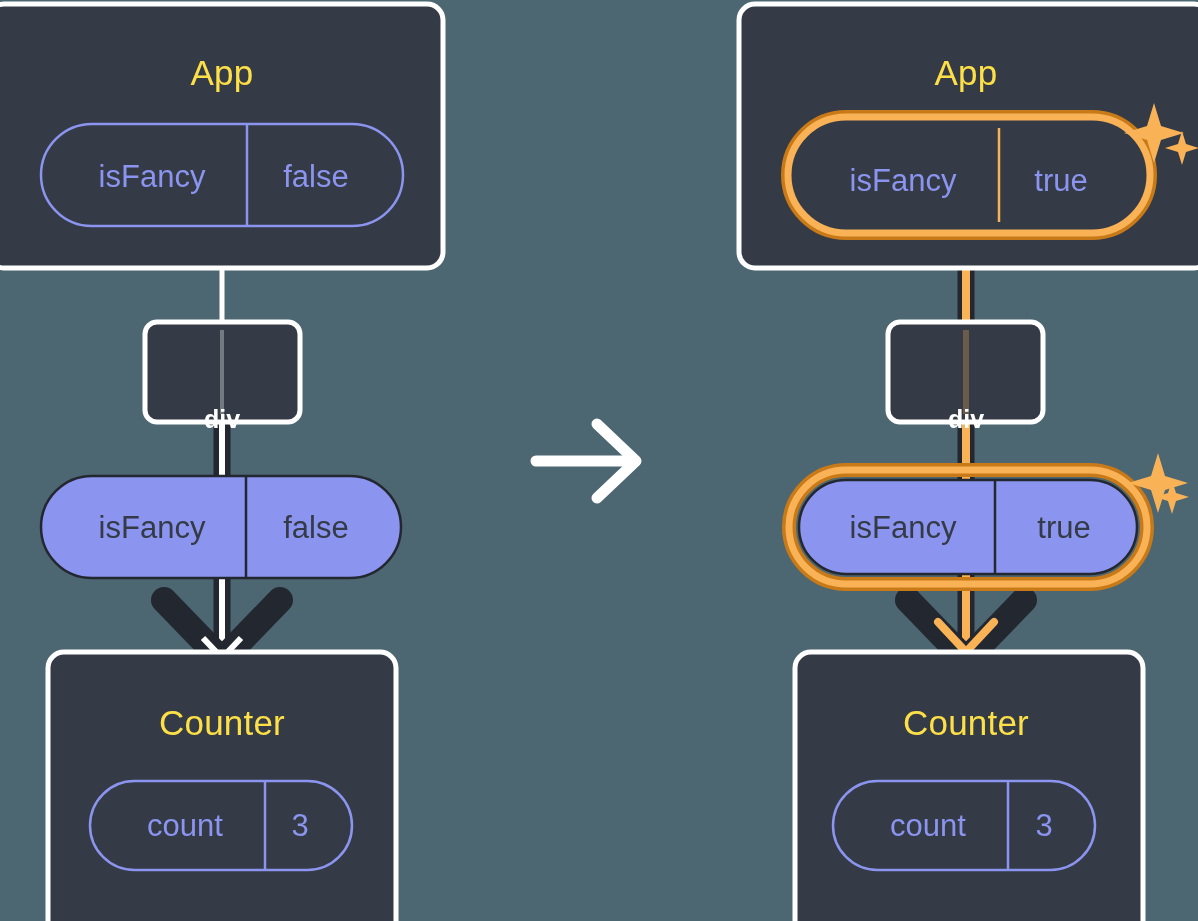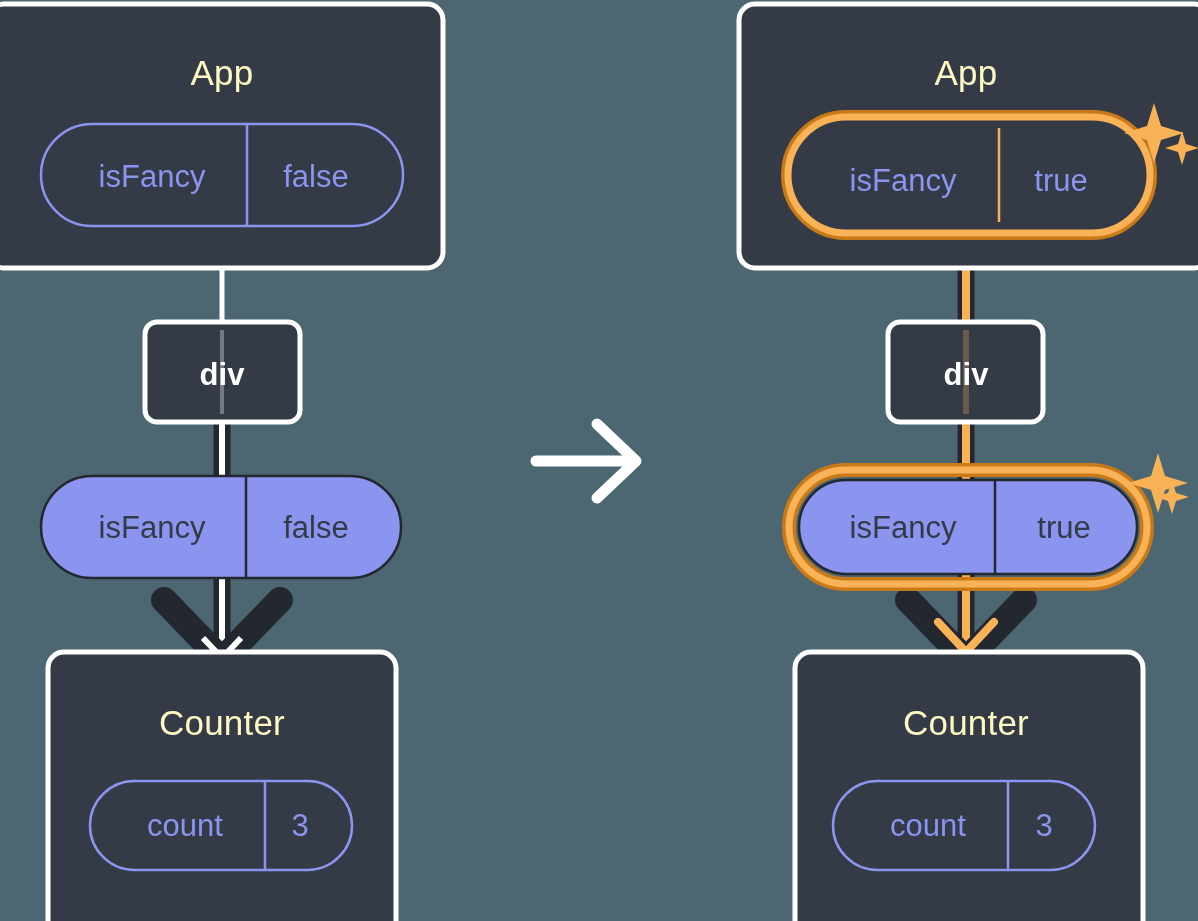--- a/index.html
+++ b/index.html
@@ -28,28 +28,29 @@
     height: 921px;
   }
   
   .lbl {
     position: absolute;
     white-space: nowrap;
     pointer-events: none;
   }
   .box-title {
     font-size: 35px;
-    color: #fef9c3;
+    color: #fde047;
     font-weight: 400;
     letter-spacing: 0.2px;
   }
   .div-title {
-    font-size: 31px;
+    font-size: 25px;
     color: #ffffff;
     font-weight: 700;
+    margin-top: 44px;
   }
   .pill-text-light {
     font-size: 31px;
     color: #8b95ef;
     font-weight: 400;
   }
   .pill-text-dark {
     font-size: 31px;
     color: #343a46;
     font-weight: 400;

